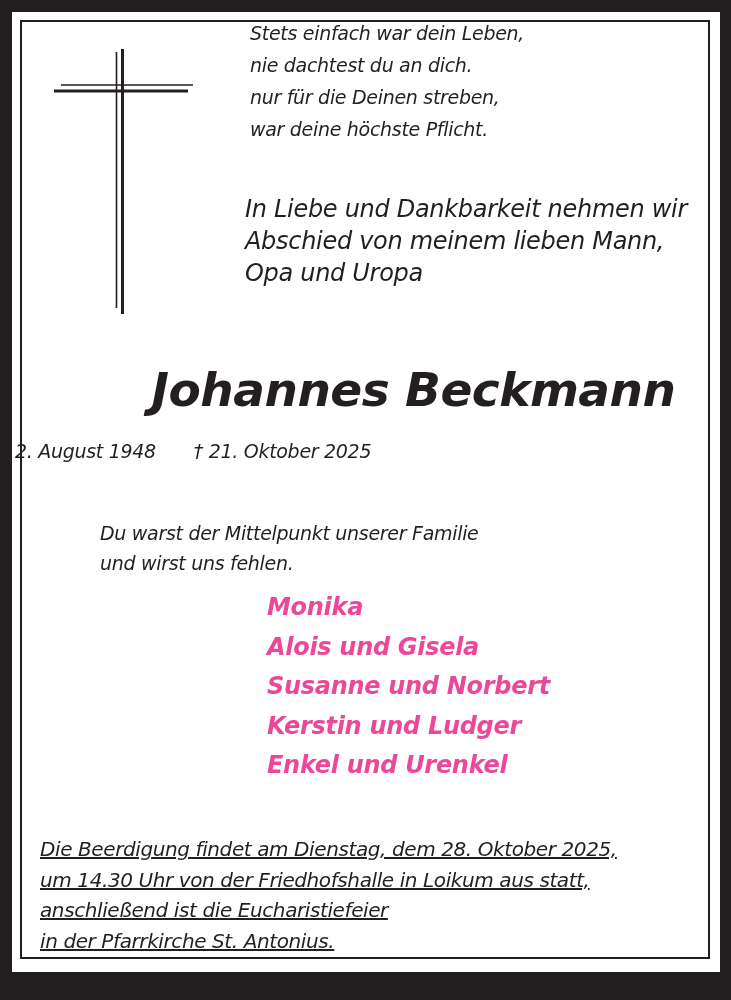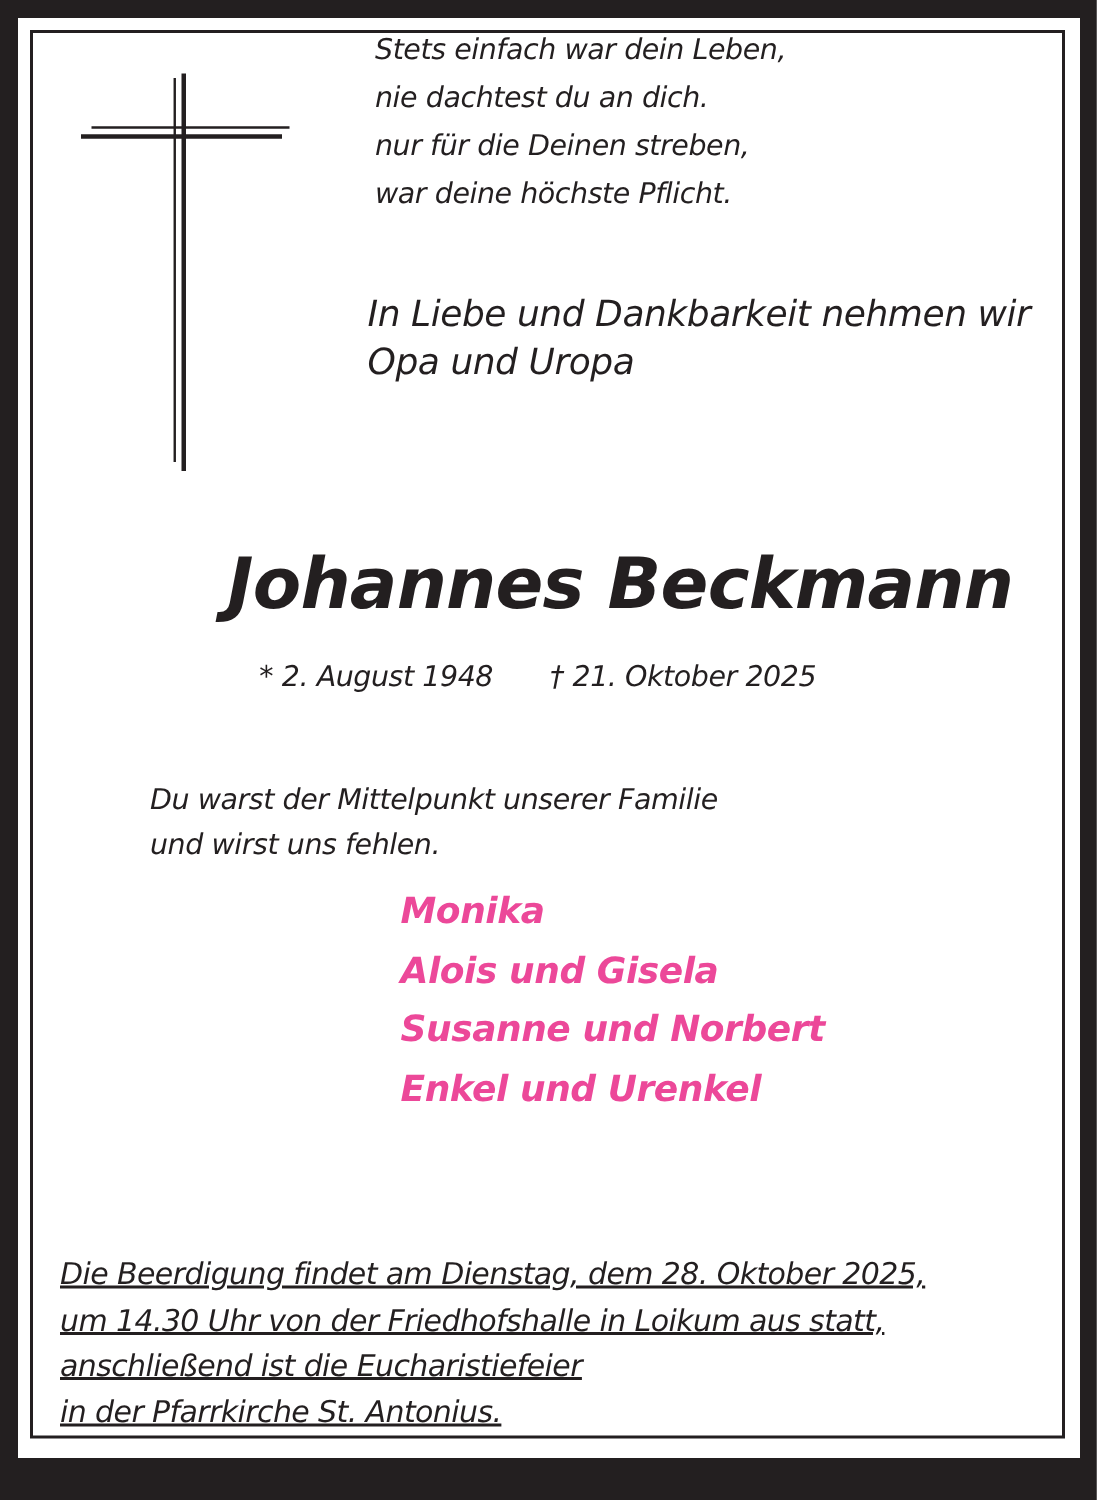--- a/index.html
+++ b/index.html
@@ -75,21 +75,21 @@
       line-height: 56px;
       letter-spacing: -0.5px;
       color: #231f20;
       padding-left: 48px;
     }
     .dates {
       position: absolute;
       left: 0;
       width: 717px;
       top: 437px;
-      text-align: center;
+      text-align: left;
       font-style: italic;
       font-size: 19px;
       line-height: 28px;
       letter-spacing: -0.3px;
     }
     .dates span { display: inline-block; }
     .dates .gap { width: 38px; }
     .tribute {
       left: 100px;
       width: 531px;
@@ -146,38 +146,40 @@
 
 <div class="text-block poem">
   <span class="line">Stets einfach war dein Leben,</span>
   <span class="line">nie dachtest du an dich.</span>
   <span class="line">nur für die Deinen streben,</span>
   <span class="line">war deine höchste Pflicht.</span>
 </div>
 
 <div class="text-block farewell">
   <span class="line">In Liebe und Dankbarkeit nehmen wir</span>
+  <span class="line">Abschied von meinem lieben Mann,</span>
   <span class="line">Opa und Uropa</span>
 </div>
 
 <div class="name">Johannes Beckmann</div>
 
 <div class="dates">
   <span>* 2. August 1948</span><span class="gap"></span><span>† 21. Oktober 2025</span>
 </div>
 
 <div class="text-block tribute">
   <span class="line">Du warst der Mittelpunkt unserer Familie</span>
   <span class="line">und wirst uns fehlen.</span>
 </div>
 
 <ul class="mourners">
   <li>Monika</li>
   <li>Alois und Gisela</li>
   <li>Susanne und Norbert</li>
+  <li>Kerstin und Ludger</li>
   <li>Enkel und Urenkel</li>
 </ul>
 
 <div class="text-block funeral">
   <span class="line">Die Beerdigung findet am Dienstag, dem 28. Oktober 2025,</span>
   <span class="line">um 14.30 Uhr von der Friedhofshalle in Loikum aus statt,</span>
   <span class="line">anschließend ist die Eucharistiefeier</span>
   <span class="line">in der Pfarrkirche St. Antonius.</span>
 </div>
 

